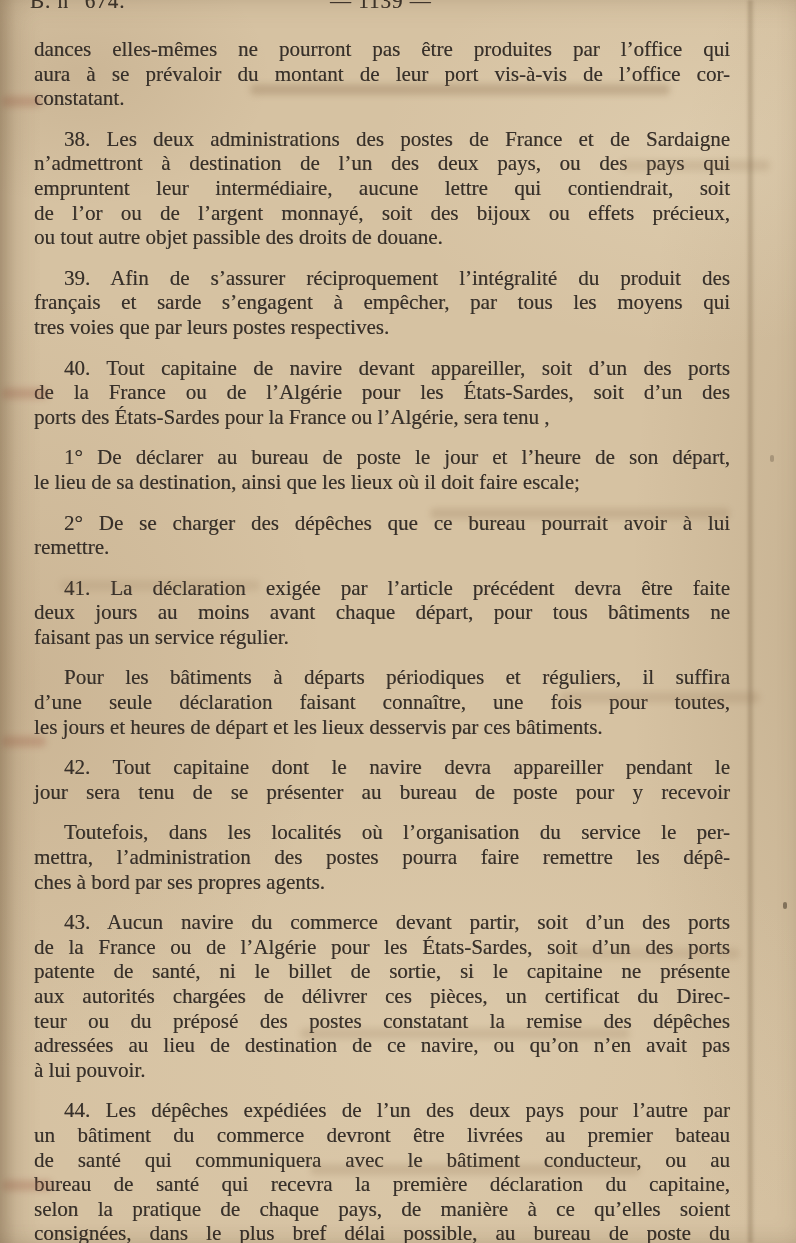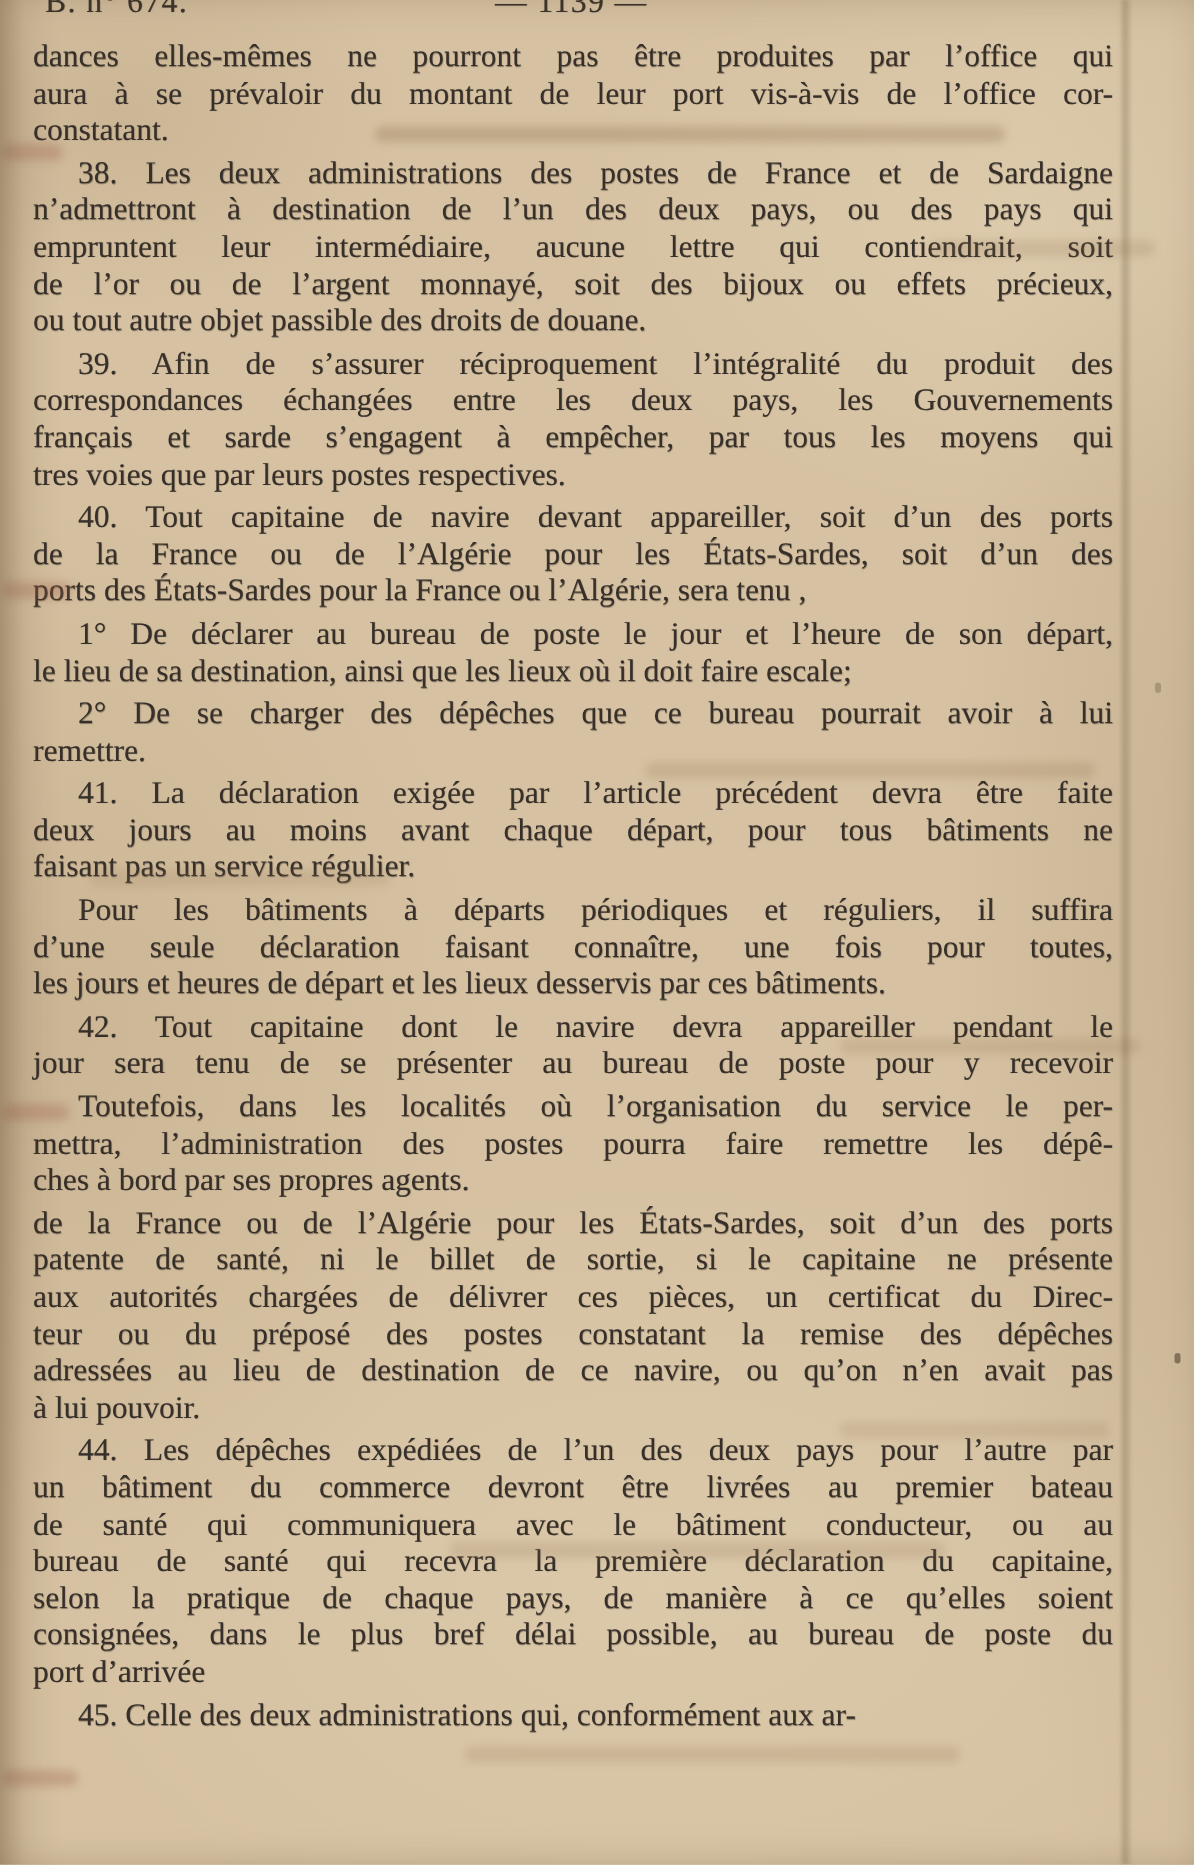--- a/index.html
+++ b/index.html
@@ -23,21 +23,21 @@
     text-shadow: 0.3px 0.3px 0.6px rgba(58,50,40,0.55);
   }
   #header-left   { left: 30px; }
   #header-center { left: 330px; }
   #text-column {
     position: absolute; top: 21px; left: 18px; width: 728px;
     font-size: 21px; line-height: 24.6px;
     color: #37302a;
     text-shadow: 0.35px 0.35px 0.55px rgba(55,46,36,0.5);
   }
-  .paragraph { margin: 4px; }
+  .paragraph { margin: 16px; }
   .line { text-align: justify; text-align-last: justify; }
   .line.last { text-align-last: left; }
   .line.indent { text-indent: 30px; font-family: Liberation Serif, serif; }
   .fold-line {
     position: absolute; top: 0; left: 746px; width: 9px; height: 1243px;
     background: linear-gradient(90deg, transparent, rgba(95,72,45,0.28) 45%, transparent);
     filter: blur(1px);
   }
   .smudge {
     position: absolute; height: 11px; border-radius: 5px;
@@ -69,21 +69,20 @@
     </div>
     <div class="paragraph">
       <div class="line indent">38. Les deux administrations des postes de France et de Sardaigne</div>
       <div class="line">n’admettront à destination de l’un des deux pays, ou des pays qui</div>
       <div class="line">empruntent leur intermédiaire, aucune lettre qui contiendrait, soit</div>
       <div class="line">de l’or ou de l’argent monnayé, soit des bijoux ou effets précieux,</div>
       <div class="line last">ou tout autre objet passible des droits de douane.</div>
     </div>
     <div class="paragraph">
       <div class="line indent">39. Afin de s’assurer réciproquement l’intégralité du produit des</div>
-      <div class="line">correspondances échangées entre les deux pays, les Gouvernements</div>
       <div class="line">français et sarde s’engagent à empêcher, par tous les moyens qui</div>
       <div class="line last">tres voies que par leurs postes respectives.</div>
     </div>
     <div class="paragraph">
       <div class="line indent">40. Tout capitaine de navire devant appareiller, soit d’un des ports</div>
       <div class="line">de la France ou de l’Algérie pour les États-Sardes, soit d’un des</div>
       <div class="line last">ports des États-Sardes pour la France ou l’Algérie, sera tenu ,</div>
     </div>
     <div class="paragraph">
       <div class="line indent">1° De déclarer au bureau de poste le jour et l’heure de son départ,</div>
@@ -106,20 +105,21 @@
     <div class="paragraph">
       <div class="line indent">42. Tout capitaine dont le navire devra appareiller pendant le</div>
       <div class="line">jour sera tenu de se présenter au bureau de poste pour y recevoir</div>
     </div>
     <div class="paragraph">
       <div class="line indent">Toutefois, dans les localités où l’organisation du service le per-</div>
       <div class="line">mettra, l’administration des postes pourra faire remettre les dépê-</div>
       <div class="line last">ches à bord par ses propres agents.</div>
     </div>
     <div class="paragraph">
+      <div class="line indent">43. Aucun navire du commerce devant partir, soit d’un des ports</div>
       <div class="line">de la France ou de l’Algérie pour les États-Sardes, soit d’un des ports</div>
       <div class="line">patente de santé, ni le billet de sortie, si le capitaine ne présente</div>
       <div class="line">aux autorités chargées de délivrer ces pièces, un certificat du Direc-</div>
       <div class="line">teur ou du préposé des postes constatant la remise des dépêches</div>
       <div class="line">adressées au lieu de destination de ce navire, ou qu’on n’en avait pas</div>
       <div class="line last">à lui pouvoir.</div>
     </div>
     <div class="paragraph">
       <div class="line indent">44. Les dépêches expédiées de l’un des deux pays pour l’autre par</div>
       <div class="line">un bâtiment du commerce devront être livrées au premier bateau</div>

